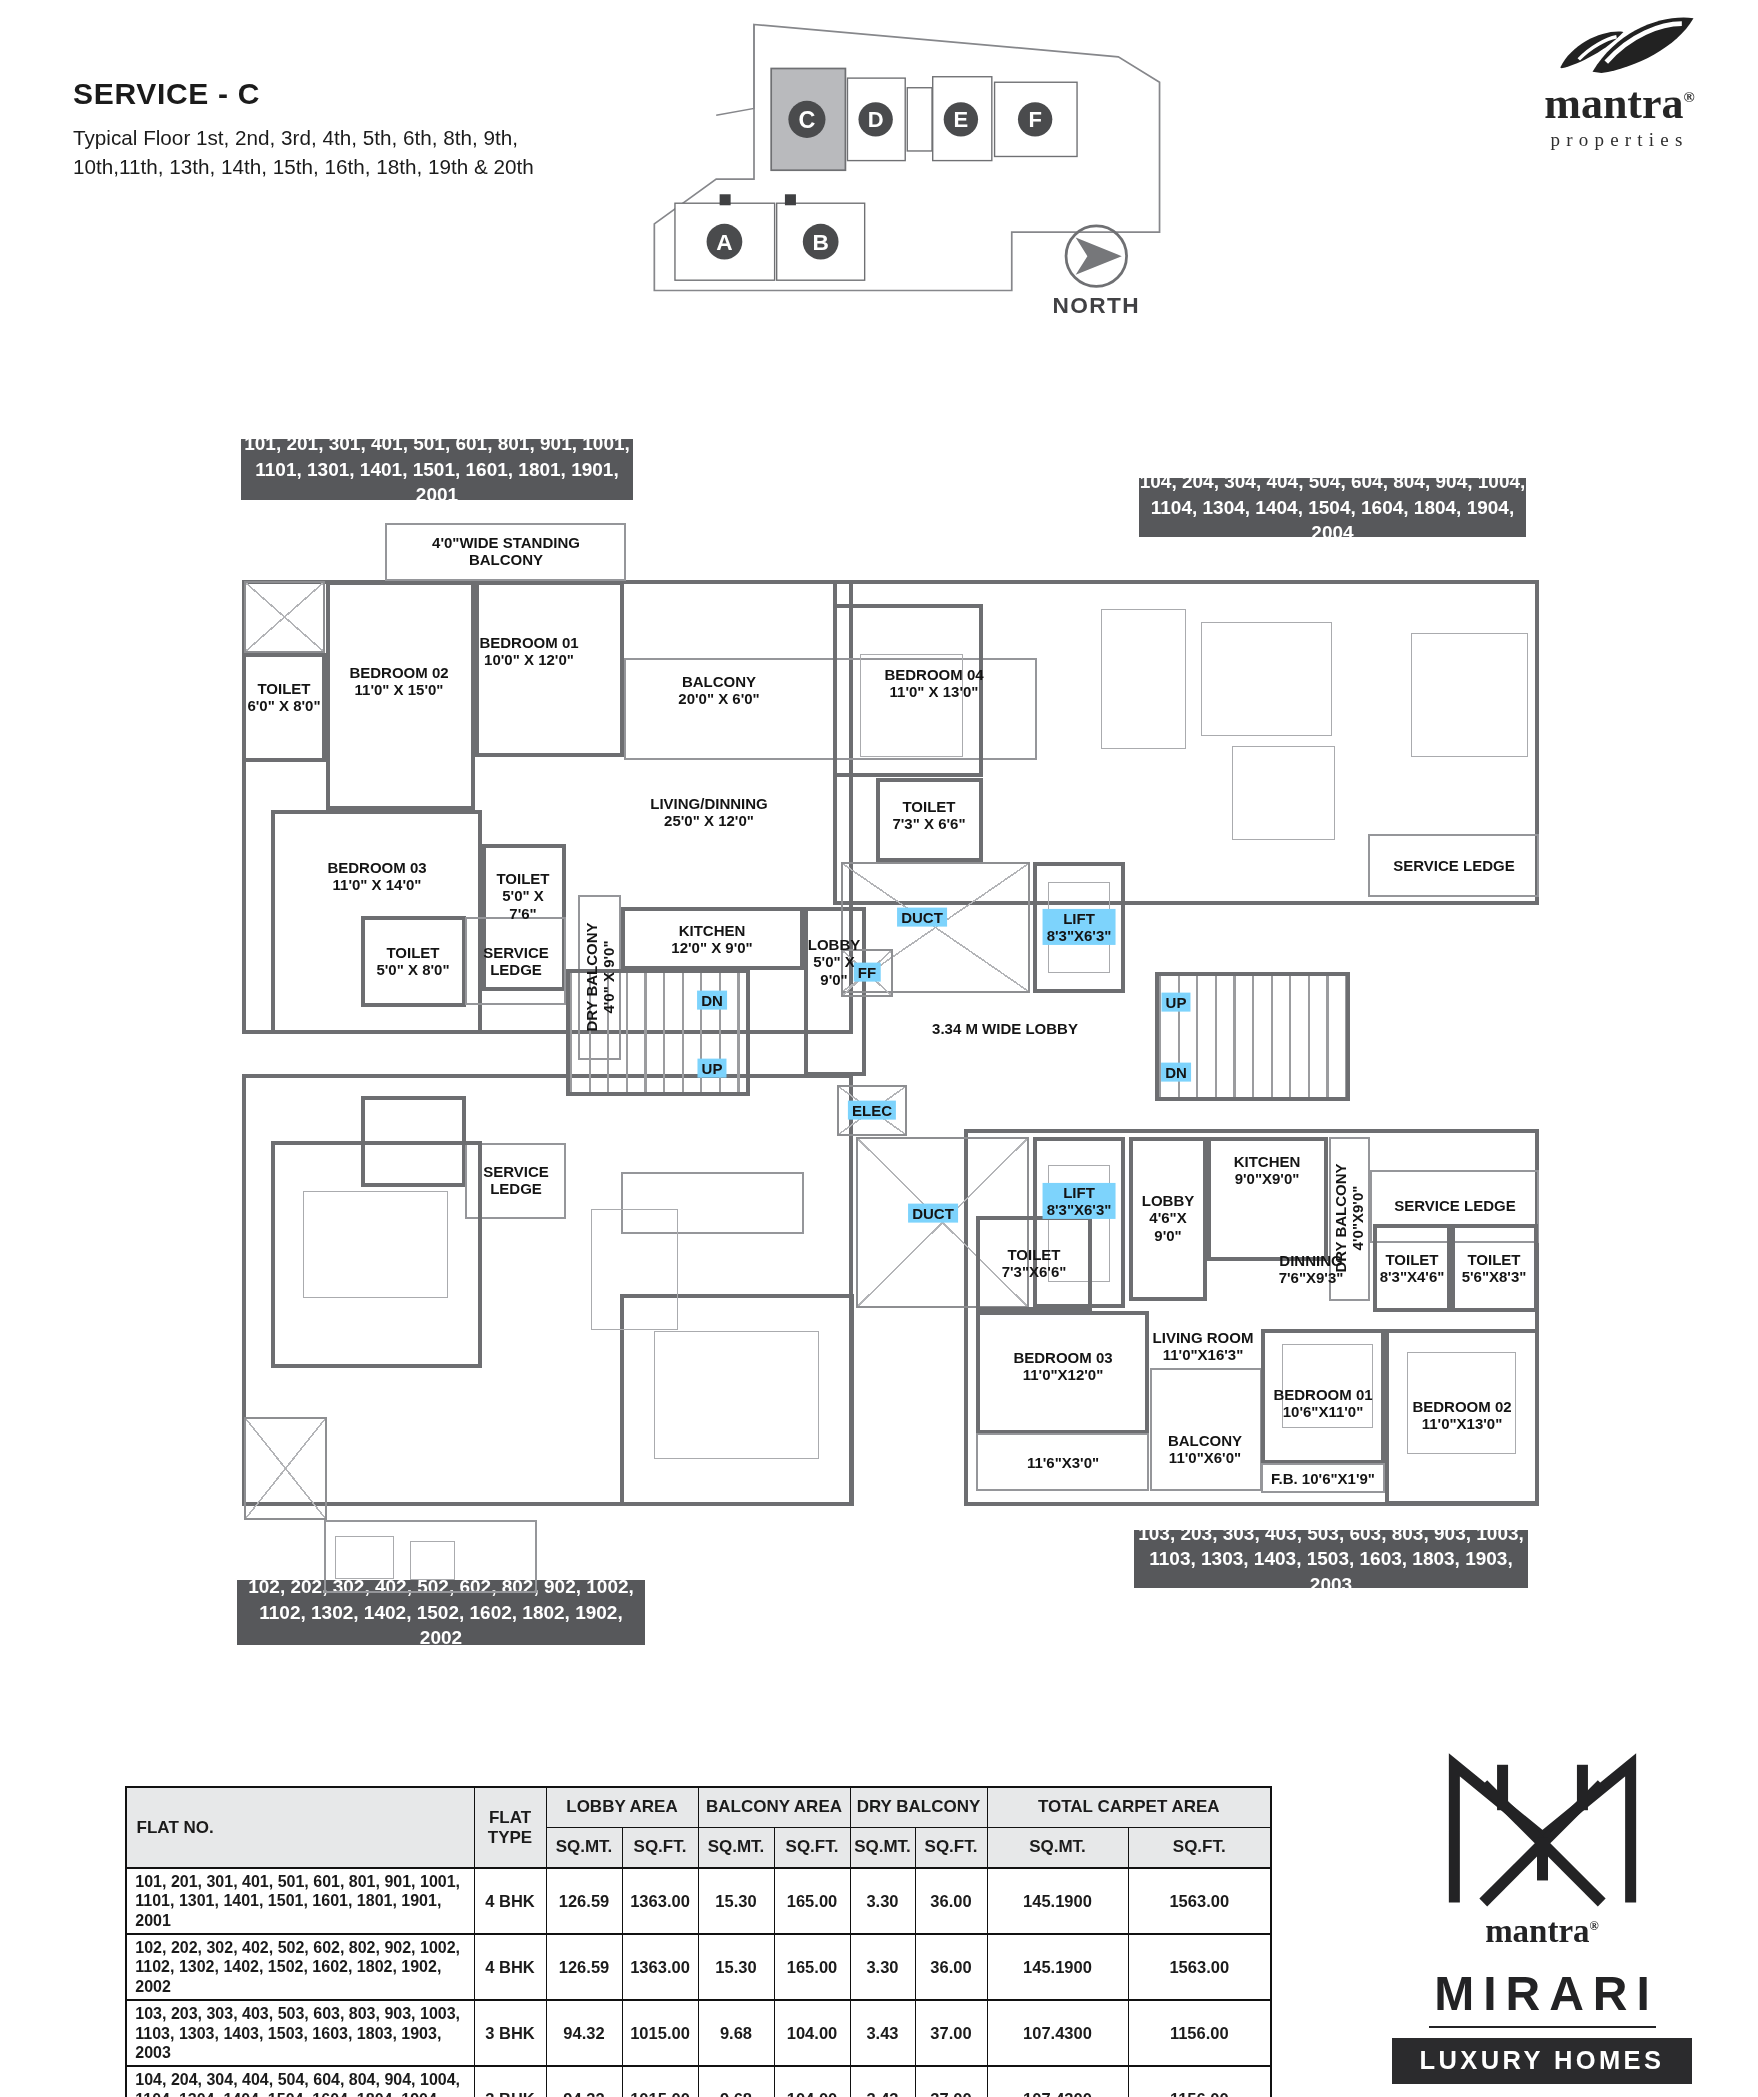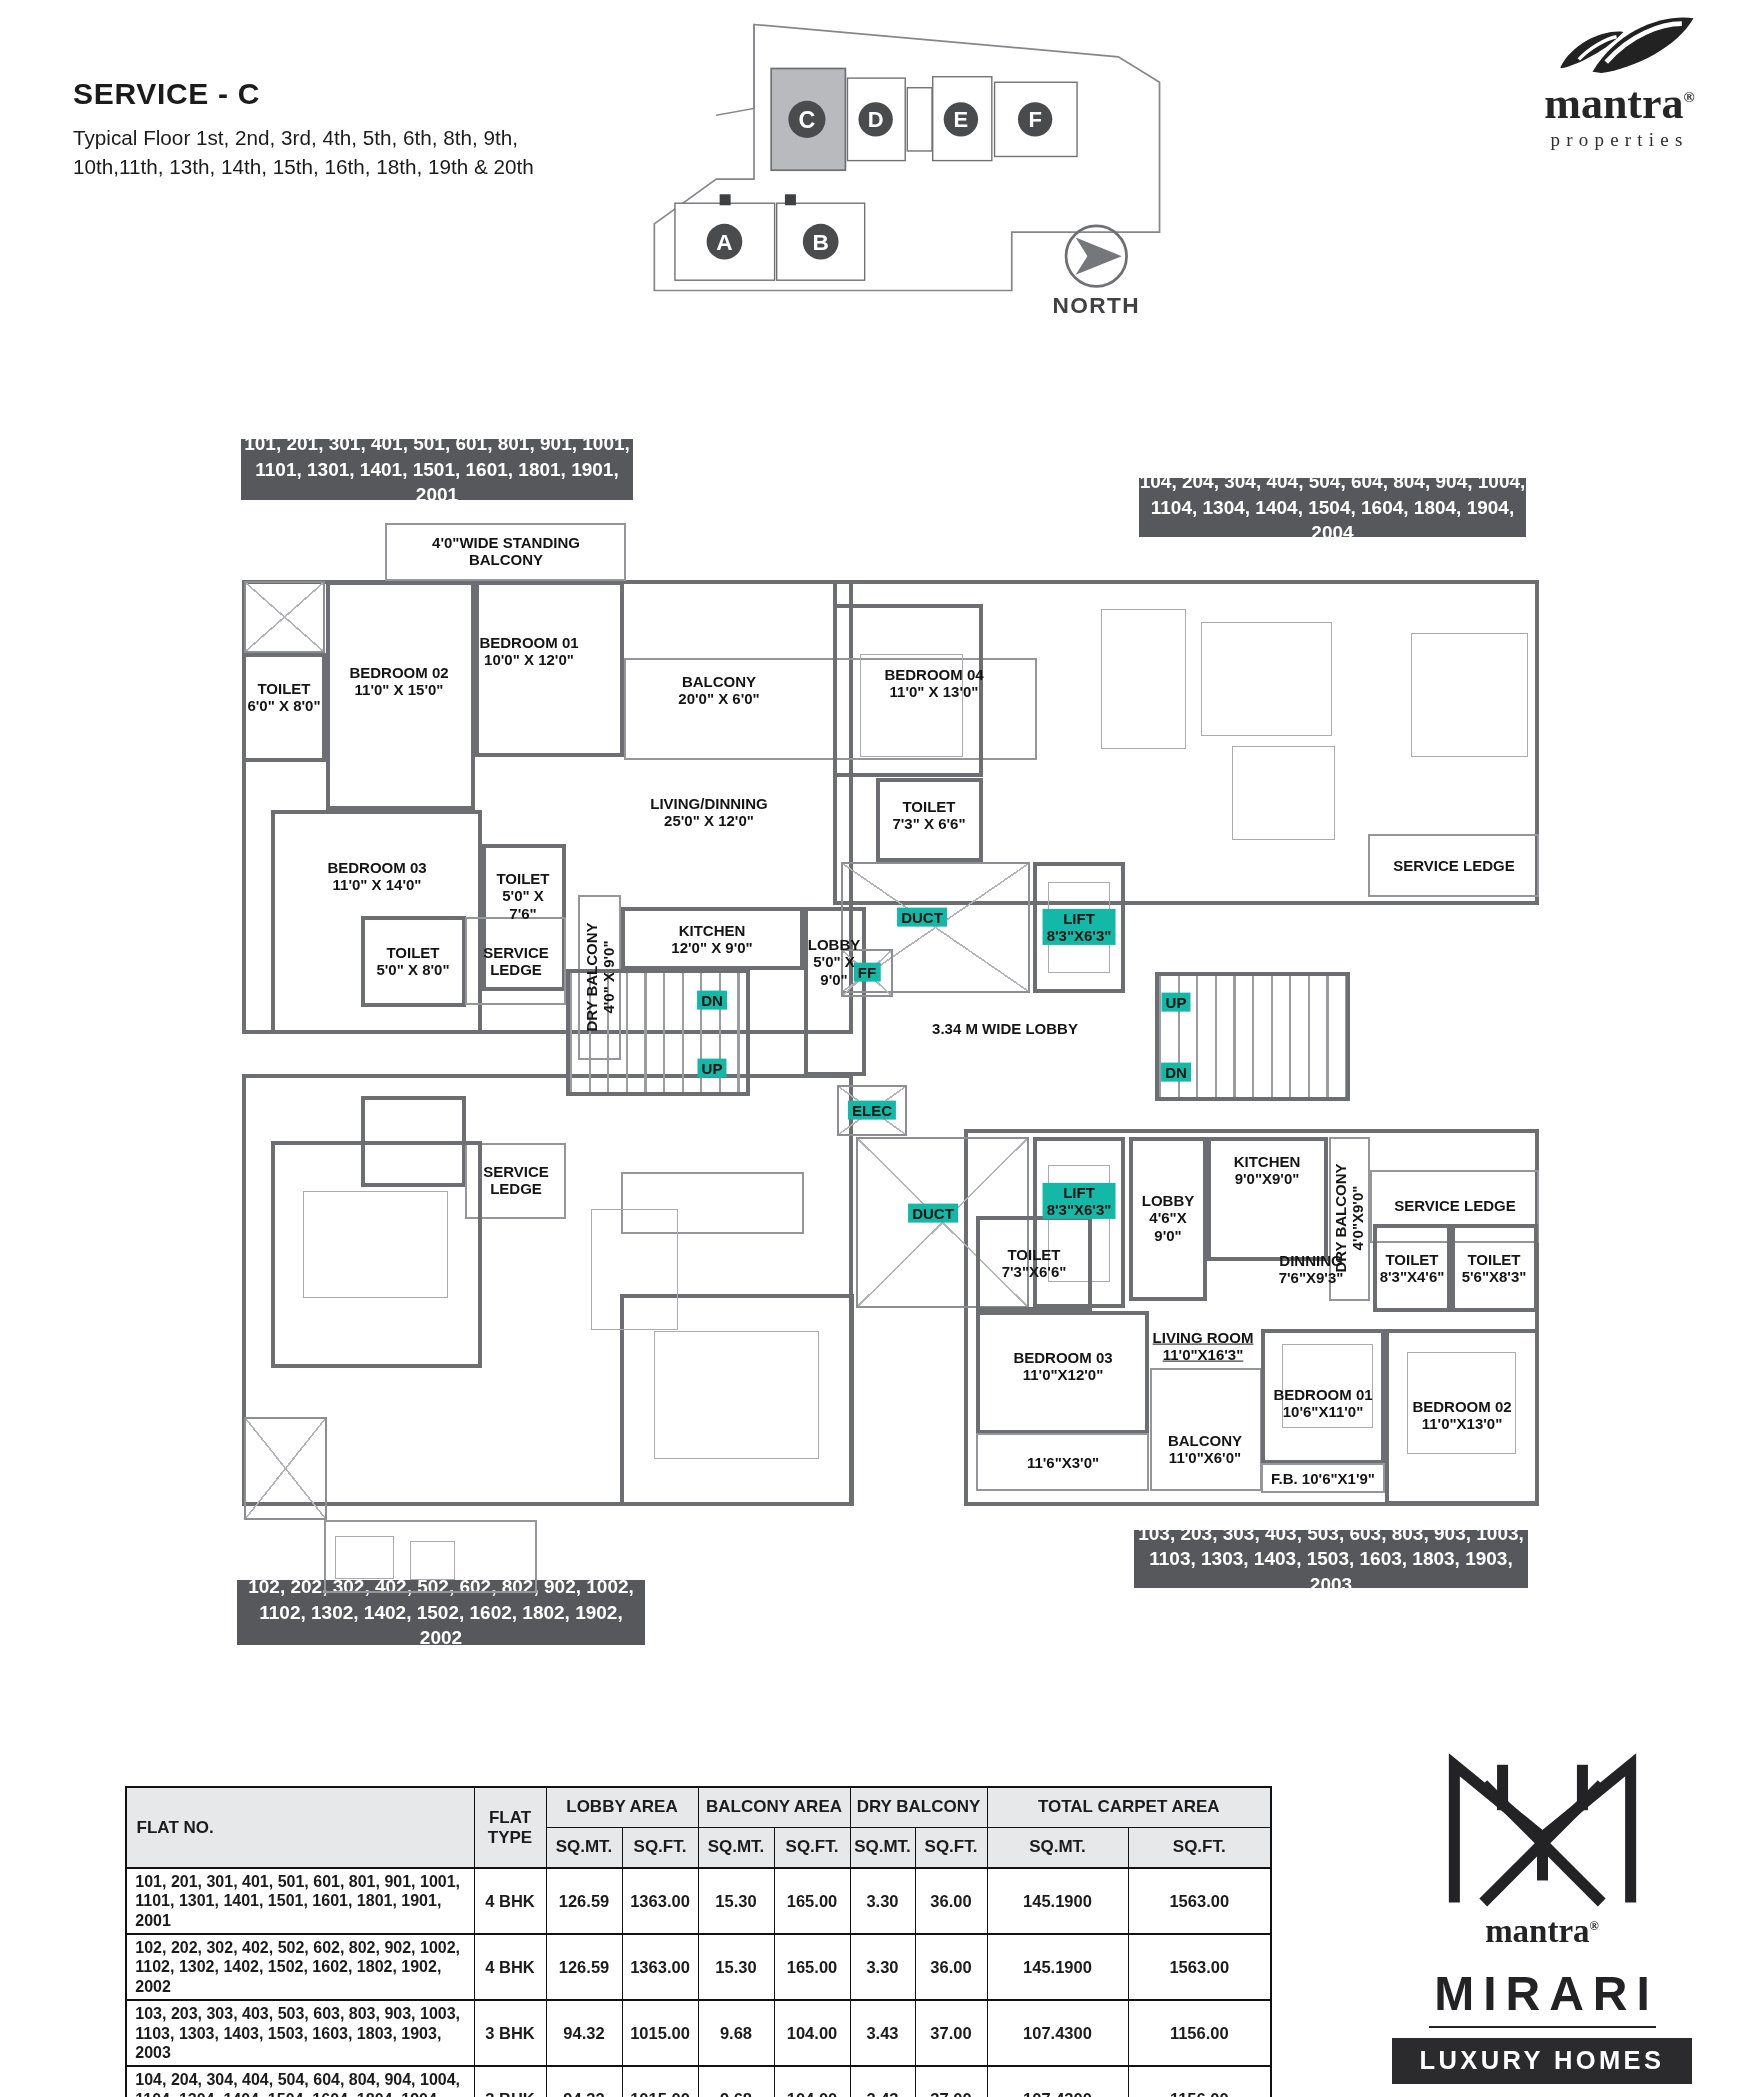--- a/index.html
+++ b/index.html
@@ -33,21 +33,21 @@
   .w{border:4.8px solid #6d6e71;}
   .wt{border:2.1px solid #95969a;}
   .x{border:2.1px solid #8d8e91;background:
       linear-gradient(to top right,transparent calc(50% - 0.8px),#b3b4b7 calc(50% - 0.8px),#b3b4b7 calc(50% + 0.8px),transparent calc(50% + 0.8px)),
       linear-gradient(to bottom right,transparent calc(50% - 0.8px),#b3b4b7 calc(50% - 0.8px),#b3b4b7 calc(50% + 0.8px),transparent calc(50% + 0.8px));}
   .st{border:4.1px solid #6d6e71;background:repeating-linear-gradient(90deg,#9b9c9f 0 2.1px,transparent 2.1px 18.6px);}
   .f{border:1.4px solid #aaabae;}
   .plan-label{position:absolute;transform:translate(-50%,-50%);text-align:center;font-weight:bold;
     font-size:15px;line-height:1.16;white-space:pre-line;color:#141414;z-index:5;}
   .plan-label.vert{transform:translate(-50%,-50%) rotate(-90deg);}
-  .plan-label.chip{background:#14b8a6;padding:0.7px 4.1px;}
+  .plan-label.chip{background:#7dd3fc;padding:0.7px 4.1px;}
 
   
   .flat-table-wrap{position:absolute;left:125px;top:1786px;}
   table.flat-table{border-collapse:collapse;table-layout:fixed;border:2.8px solid #111;}
   .flat-table th,.flat-table td{border:1.4px solid #111;font-weight:bold;box-sizing:border-box;}
   .flat-table thead th{background:#e7e8e9;font-size:17px;white-space:pre-line;line-height:1.15;padding:2.8px 1.4px;}
   .flat-table thead tr:first-child th{height:40px;}
   .flat-table thead tr:last-child th{height:41px;}
   .flat-table thead{border-bottom:2.8px solid #111;}
   .flat-table tbody tr{border-top:2.8px solid #111;height:43px;}
@@ -244,21 +244,21 @@
 4'0"X9'0"</div>
       <div class="plan-label" style="left: 1455px; top: 1206px;">SERVICE LEDGE</div>
       <div class="plan-label" style="left: 1034px; top: 1263px;">TOILET
 7'3"X6'6"</div>
       <div class="plan-label" style="left: 1311px; top: 1269px;">DINNING
 7'6"X9'3"</div>
       <div class="plan-label" style="left: 1412px; top: 1268px;">TOILET
 8'3"X4'6"</div>
       <div class="plan-label" style="left: 1494px; top: 1268px;">TOILET
 5'6"X8'3"</div>
-      <div class="plan-label" style="left: 1203px; top: 1346px; text-decoration: underline;">LIVING ROOM
+      <div class="plan-label" style="left: 1203px; top: 1346px;">LIVING ROOM
 11'0"X16'3"</div>
       <div class="plan-label" style="left: 1063px; top: 1366px;">BEDROOM 03
 11'0"X12'0"</div>
       <div class="plan-label" style="left: 1205px; top: 1449px;">BALCONY
 11'0"X6'0"</div>
       <div class="plan-label" style="left: 1063px; top: 1463px;">11'6"X3'0"</div>
       <div class="plan-label" style="left: 1323px; top: 1403px;">BEDROOM 01
 10'6"X11'0"</div>
       <div class="plan-label" style="left: 1323px; top: 1479px;">F.B. 10'6"X1'9"</div>
       <div class="plan-label" style="left: 1462px; top: 1415px;">BEDROOM 02

